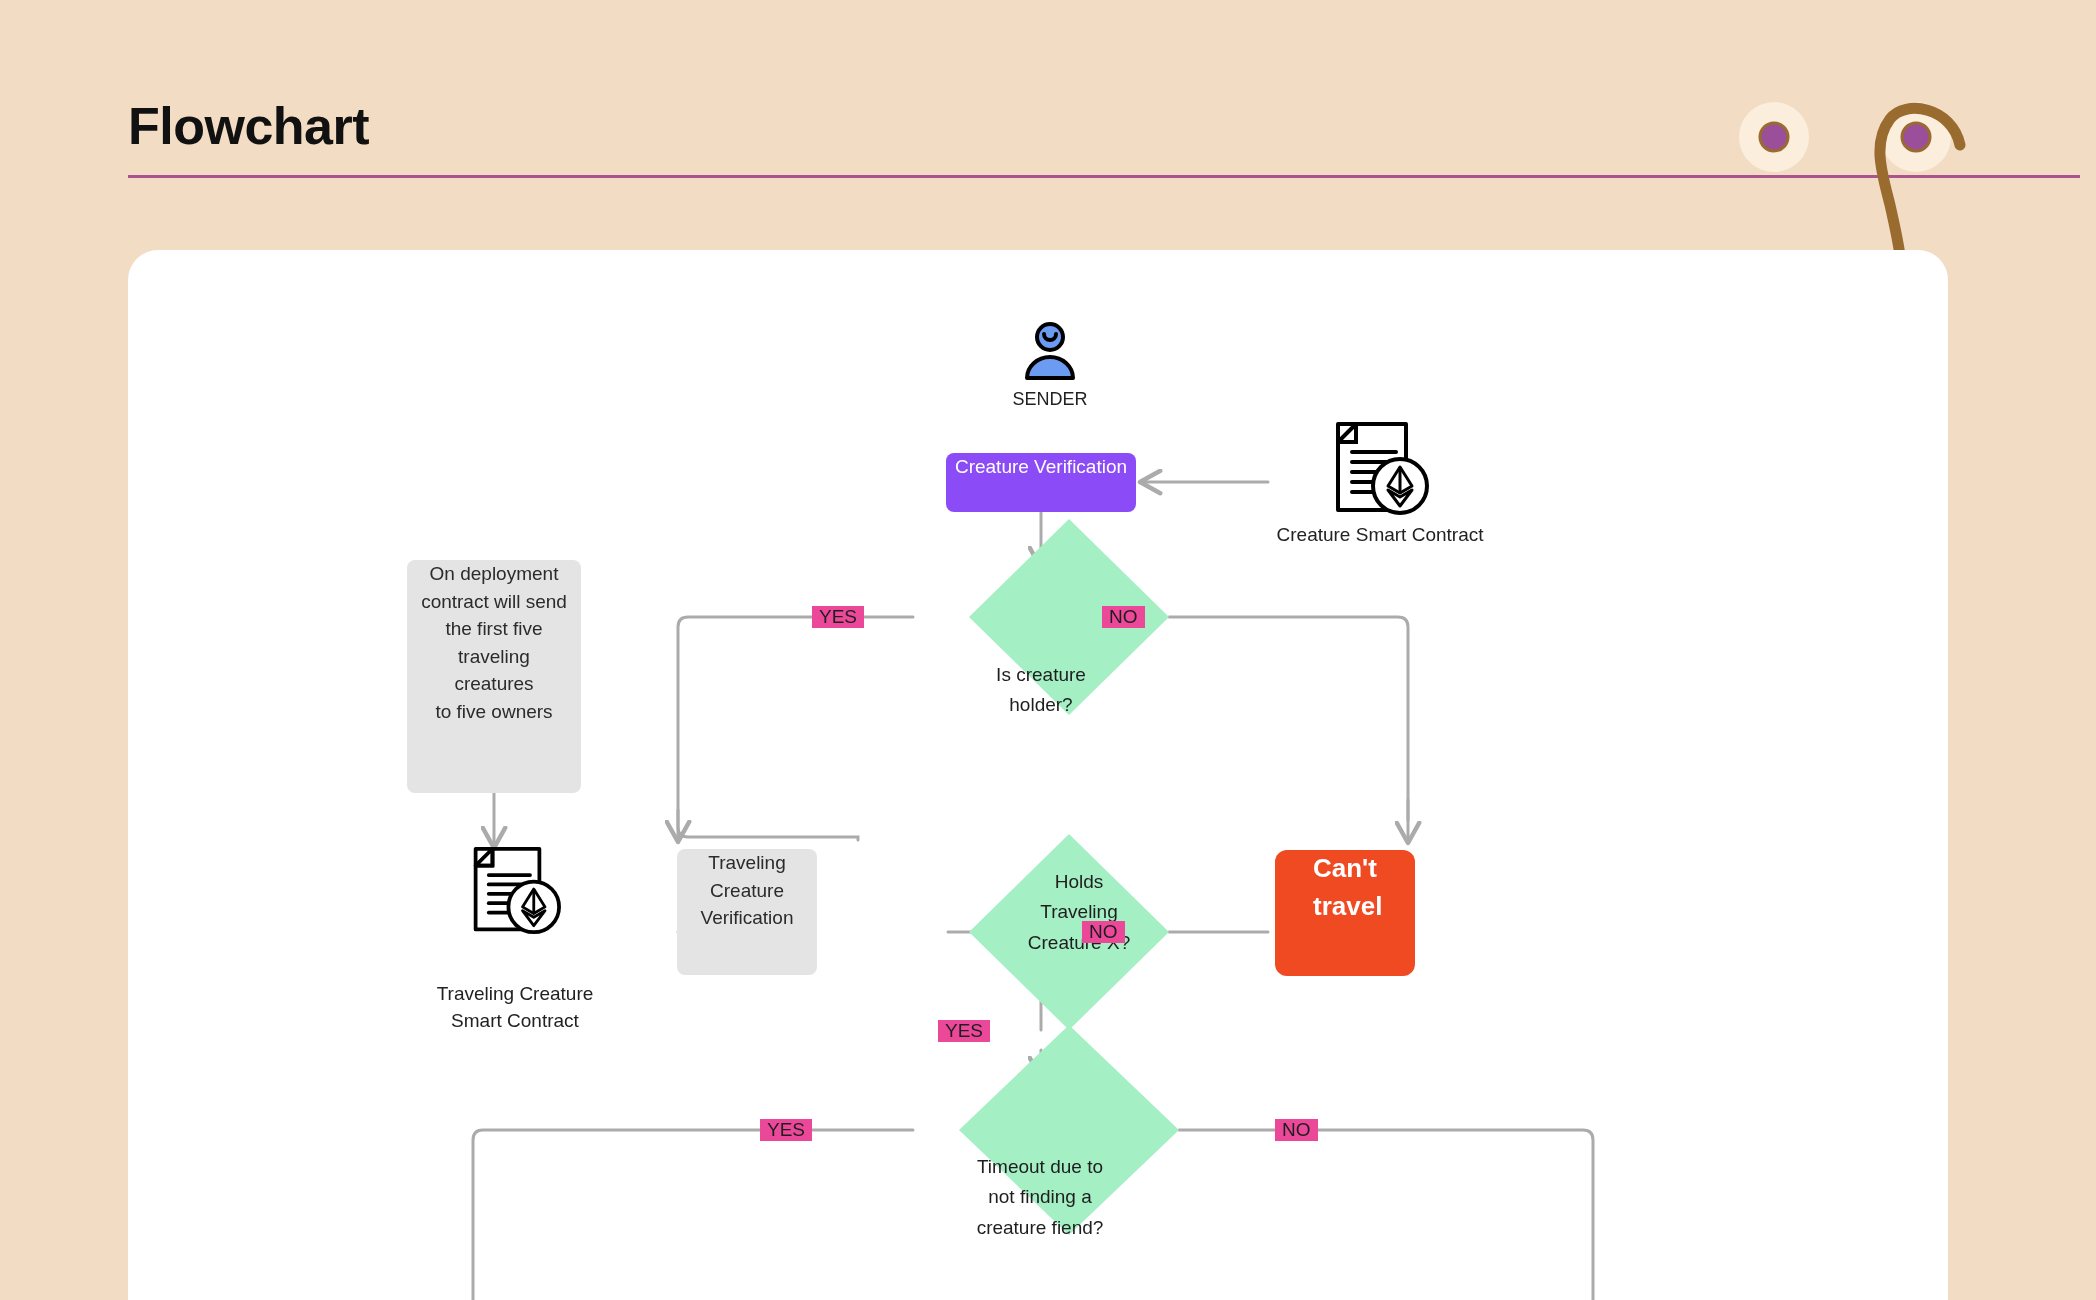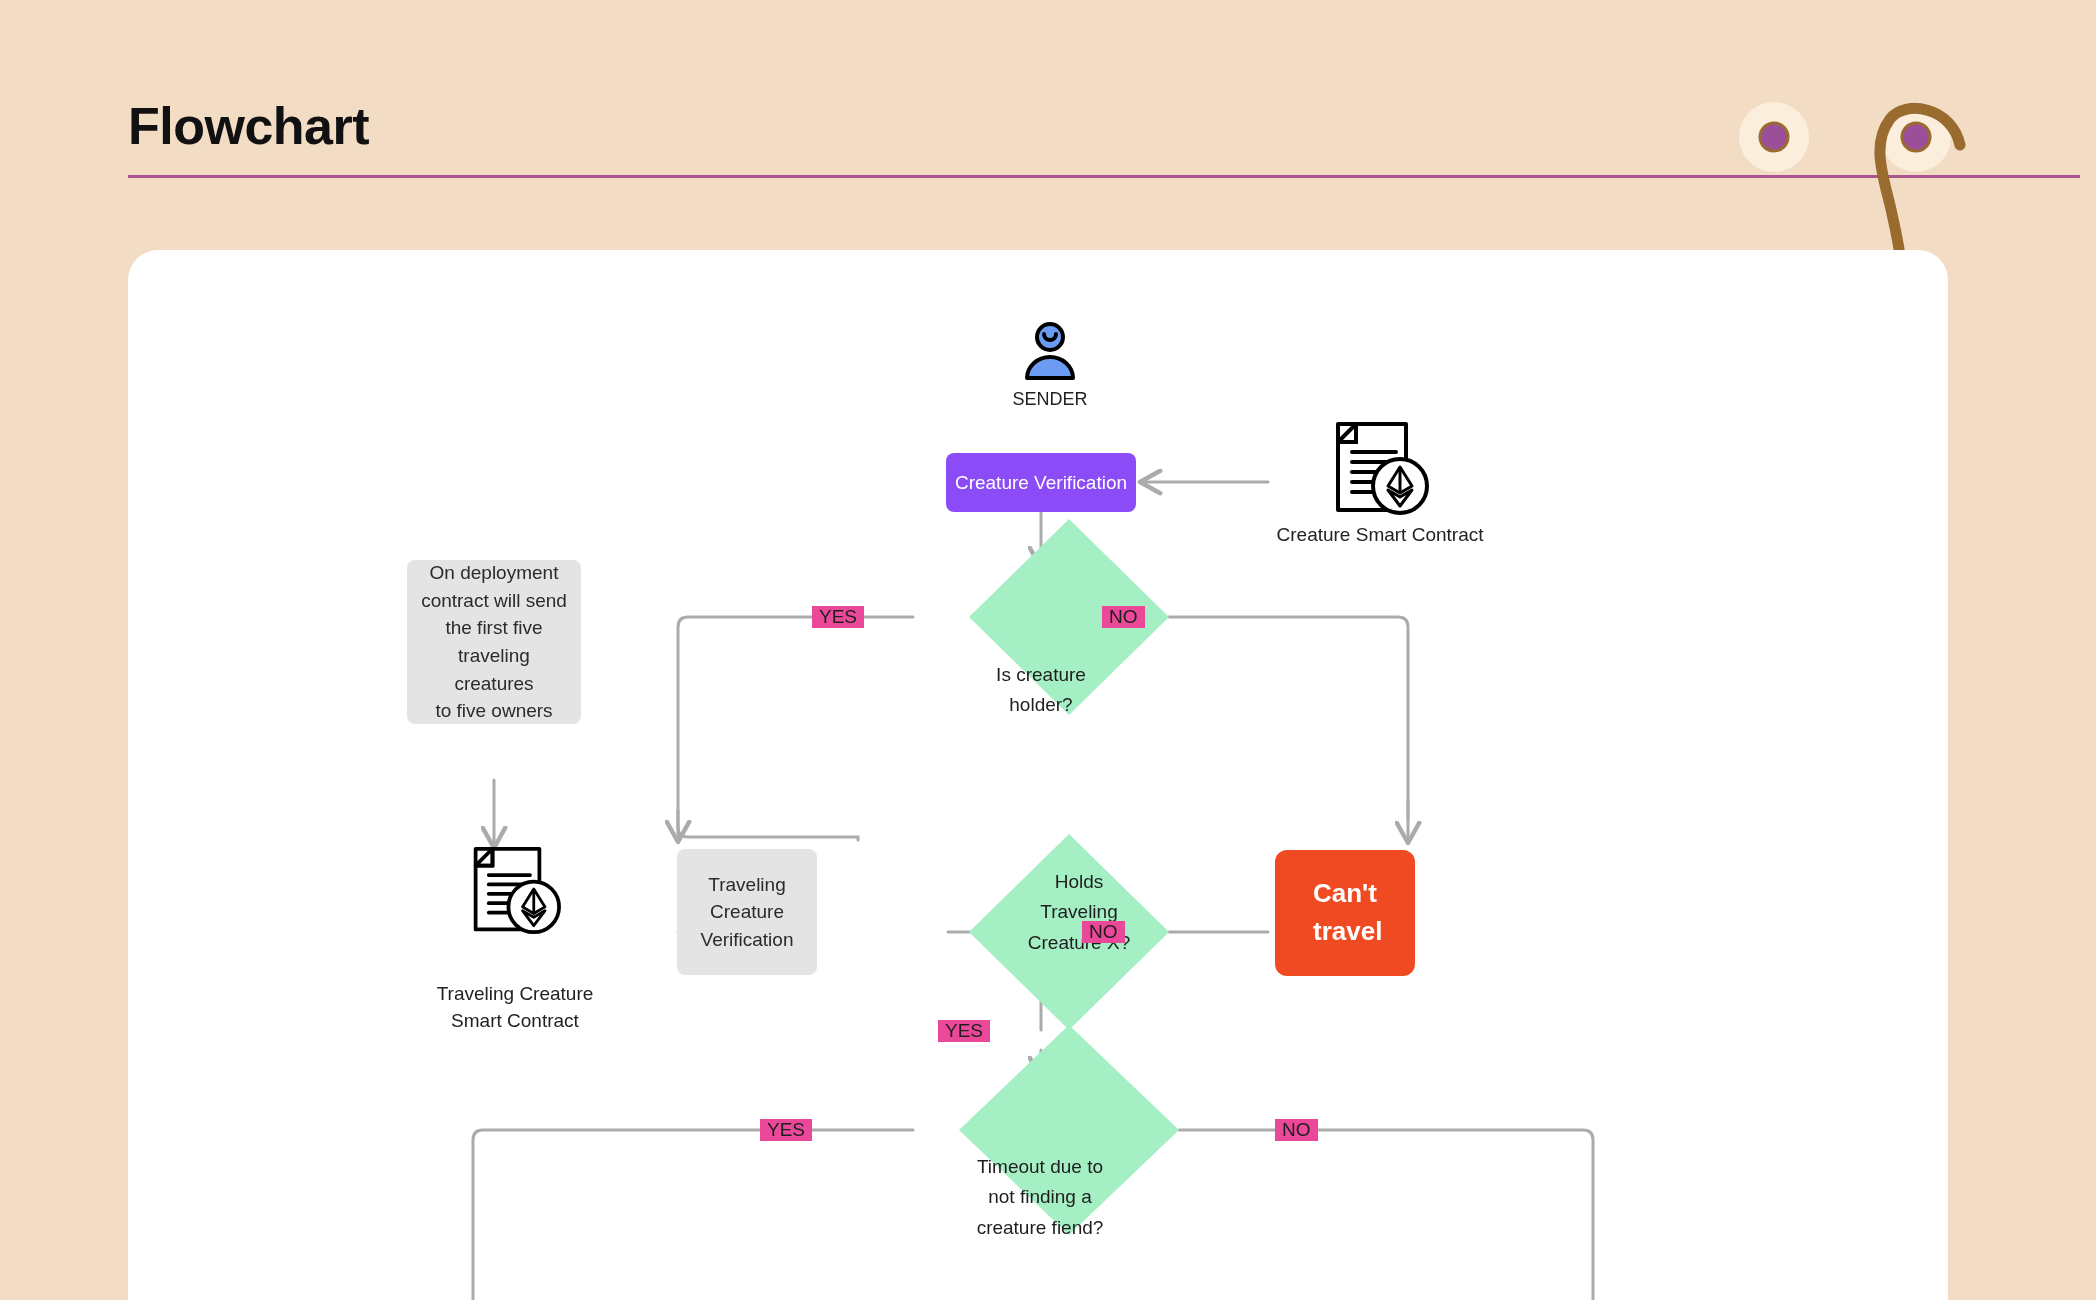--- a/index.html
+++ b/index.html
@@ -62,21 +62,20 @@
     top: 250px;
     width: 1820px;
     height: 1050px;
   }
 
   
   .node {
     position: absolute;
     box-sizing: border-box;
     display: flex;
-    align-items: center;
     justify-content: center;
     text-align: center;
   }
 
   .node-text {
     line-height: 1.45;
     white-space: pre-line;
   }
 
   
@@ -124,21 +123,21 @@
     font-size: 19px;
     color: #222222;
     text-align: center;
   }
 
   
   #node-note {
     left: 407px;
     top: 560px;
     width: 174px;
-    height: 164px;
+    height: 233px;
     background: #E4E4E4;
     border-radius: 8px;
     color: #2b2b2b;
     font-size: 19px;
     padding: 0 12px;
   }
 
   
   #contract-traveling-group {
     position: absolute;

